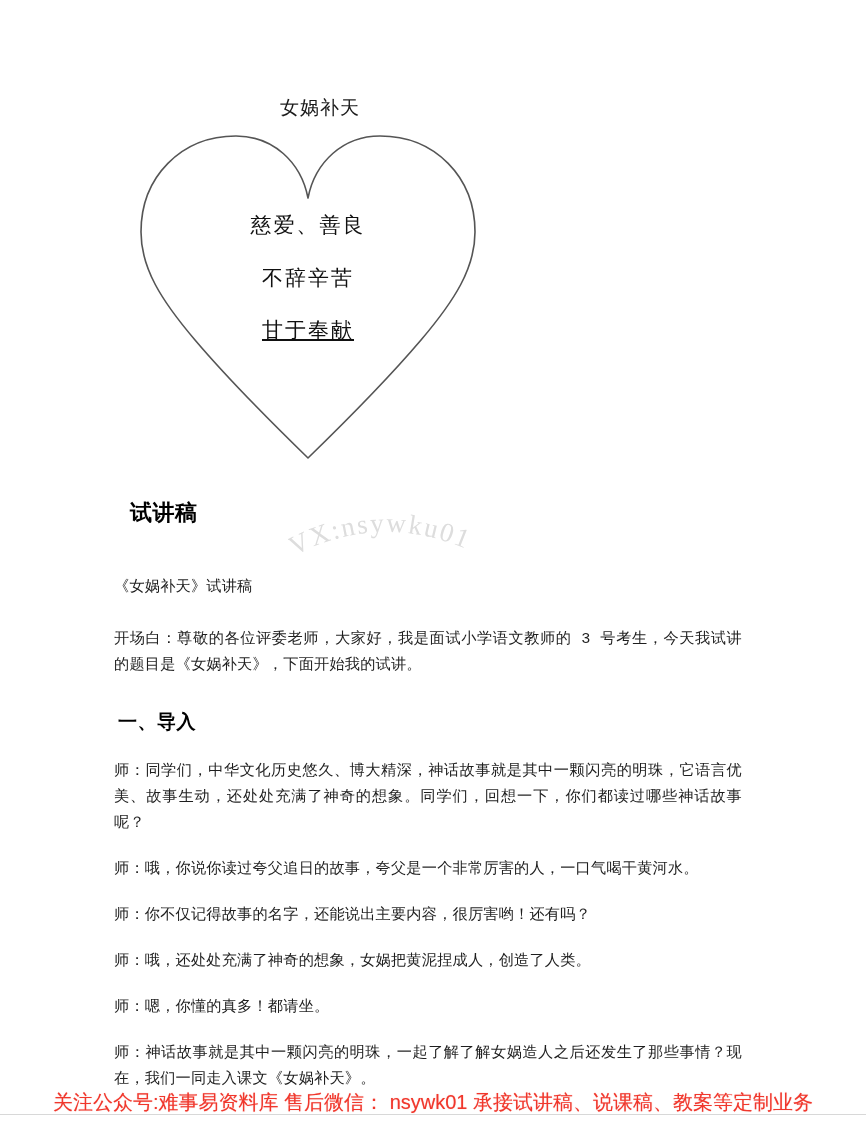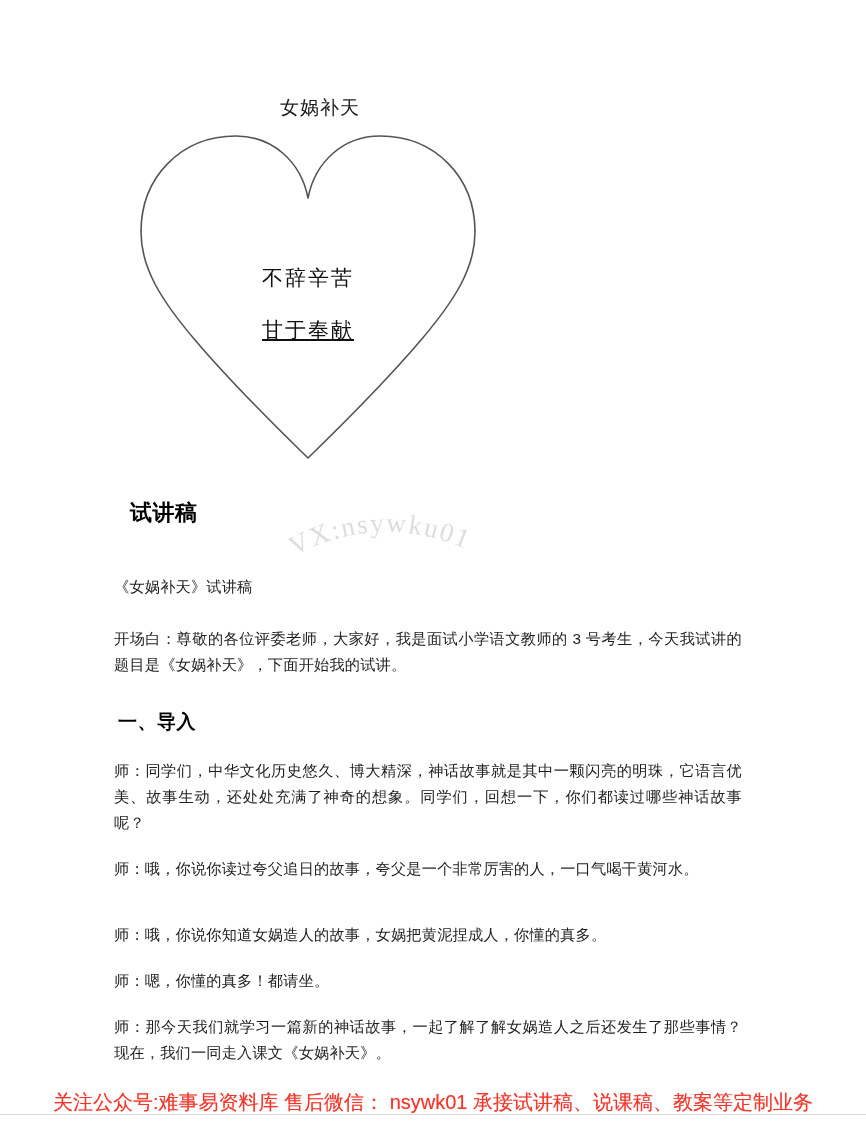--- a/index.html
+++ b/index.html
@@ -125,21 +125,21 @@
   }
   p.para {
     margin: 0;
     padding: 0;
     font-size: 15.2px;
     line-height: 26px;
     text-align: justify;
     text-justify: inter-ideograph;
     letter-spacing: 0.2px;
     color: #1e1e1e;
-    font-family: Liberation Sans, sans-serif;
+    font-family: Liberation Mono, monospace;
   }
   .sp-heading-1   { height: 30px; }
   .sp-subtitle    { height: 26px; }
   .sp-para        { height: 20px; }
   .sp-sec         { height: 26px; }
   .sp-small       { height: 18px; }
 
   
   .footer {
     position: absolute;
@@ -189,20 +189,21 @@
                  C 8 140, 28 172, 62 212
                  C 96 252, 140 296, 175 330
                  C 210 296, 254 252, 288 212
                  C 322 172, 342 140, 342 104
                  C 342 49, 302 8, 247 8
                  C 210 8, 182 34, 175 70 Z" fill="none" stroke="#555555" stroke-width="1.6" stroke-linejoin="round" stroke-linecap="round"></path>
       </svg>
     </div>
 
     <div class="heart-lines">
+      <div class="heart-line l1">慈爱、善良</div>
       <div class="heart-line l2">不辞辛苦</div>
       <div class="heart-line l3">甘于奉献</div>
     </div>
   </div>
 
   <div class="watermark">
     <svg viewBox="0 0 230 80" xmlns="http://www.w3.org/2000/svg">
       <defs>
         <path id="wmArc" d="M 6 48 Q 112 -8 224 66" fill="none"></path>
       </defs>
@@ -229,29 +230,30 @@
     <h2 class="sec-heading">一、导入</h2>
 
     <div class="sp-small"></div>
 
     <p class="para">师：同学们，中华文化历史悠久、博大精深，神话故事就是其中一颗闪亮的明珠，它语言优美、故事生动，还处处充满了神奇的想象。同学们，回想一下，你们都读过哪些神话故事呢？</p>
     <div class="sp-para"></div>
 
     <p class="para">师：哦，你说你读过夸父追日的故事，夸父是一个非常厉害的人，一口气喝干黄河水。</p>
     <div class="sp-para"></div>
 
-    <div class="sp-para"></div>
-
-    <p class="para">师：哦，你说你知道女娲造人的故事，女娲把黄泥捏成人，你懂的真多。</p>
+    <p class="para">师：你不仅记得故事的名字，还能说出主要内容，很厉害哟！还有吗？</p>
+    <div class="sp-para"></div>
+
+    <p class="para">师：哦，还处处充满了神奇的想象，女娲把黄泥捏成人，创造了人类。</p>
     <div class="sp-para"></div>
 
     <p class="para">师：嗯，你懂的真多！都请坐。</p>
     <div class="sp-para"></div>
 
-    <p class="para">师：那今天我们就学习一篇新的神话故事，一起了解了解女娲造人之后还发生了那些事情？现在，我们一同走入课文《女娲补天》。</p>
+    <p class="para">师：神话故事就是其中一颗闪亮的明珠，一起了解了解女娲造人之后还发生了那些事情？现在，我们一同走入课文《女娲补天》。</p>
   </div>
 
   <div class="footer">
     <div class="footer-rule"></div>
     <div class="footer-text">关注公众号:难事易资料库 售后微信： nsywk01  承接试讲稿、说课稿、教案等定制业务</div>
   </div>
 
 </div>
 
 </body></html>

